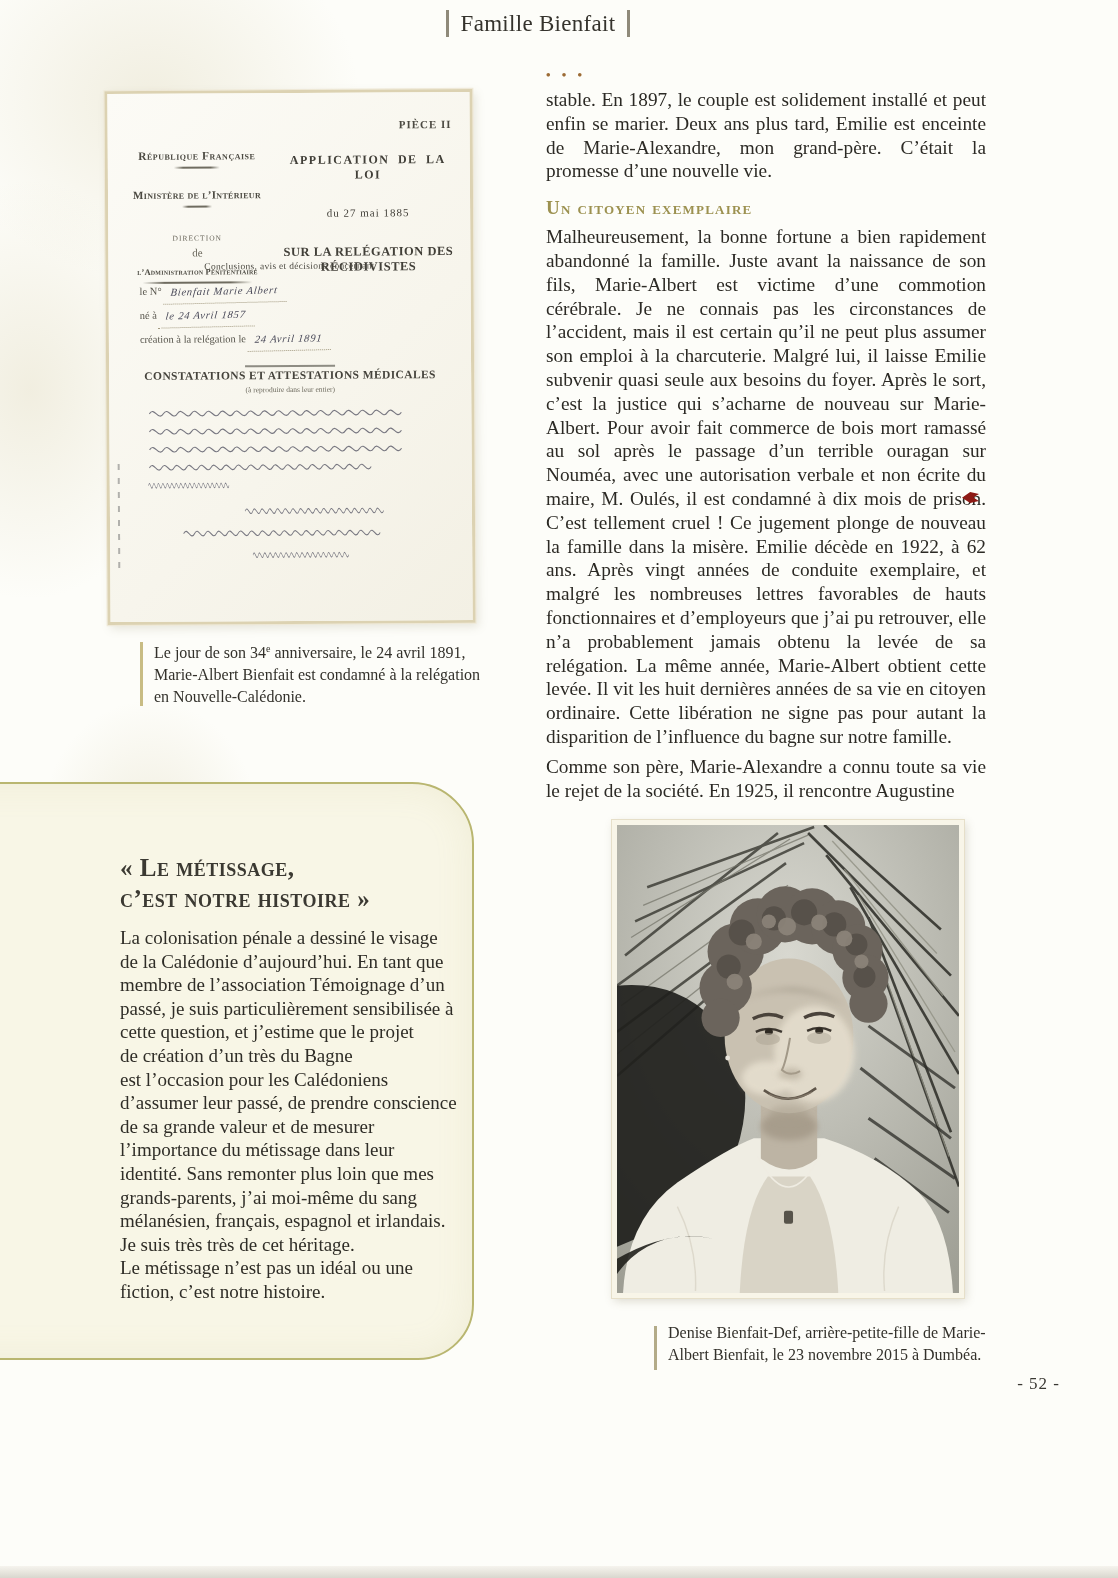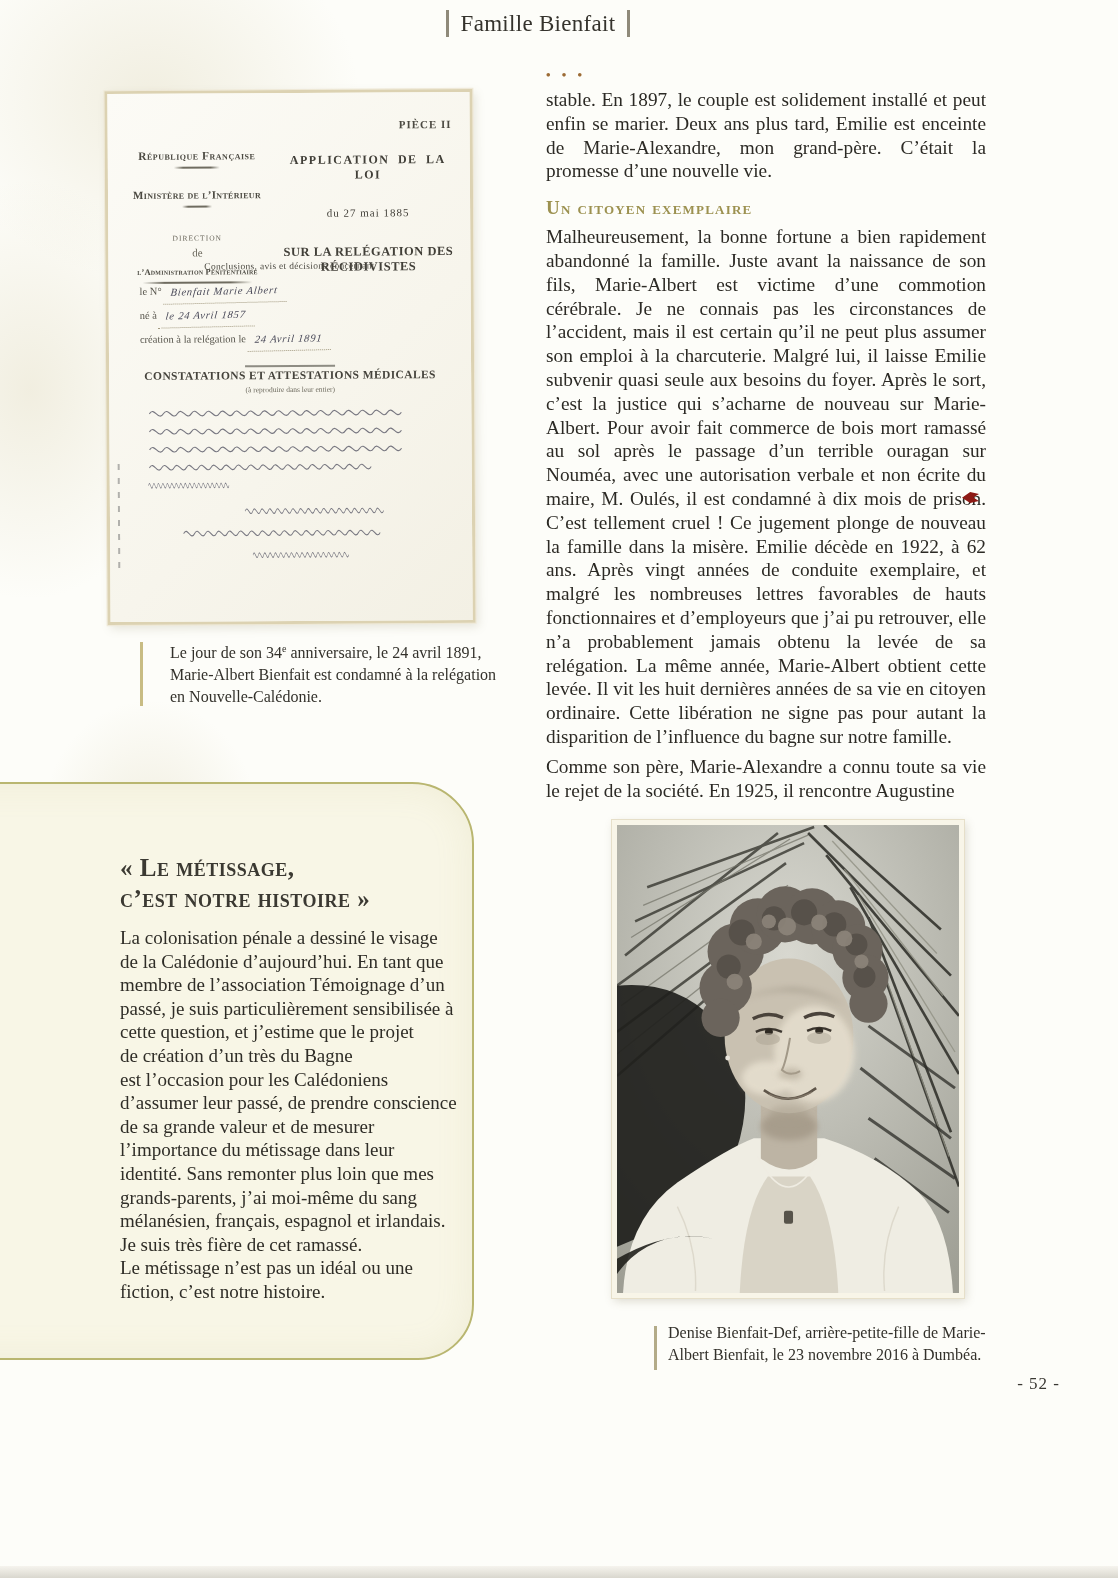--- a/index.html
+++ b/index.html
@@ -159,21 +159,21 @@
           <use href="#sq" transform="translate(0,72) scale(0.32,1)"></use>
           <use href="#sq" transform="translate(96,98) scale(0.55,1)"></use>
           <use href="#sq" transform="translate(34,120) scale(0.78,1)"></use>
           <use href="#sq" transform="translate(104,142) scale(0.38,1)"></use>
         </g>
       </svg>
     </div>
   </div>
 
   <div class="cap-bar" style="left:140px;top:642px;height:64px;"></div>
-  <div class="caption" style="left:170px;top:638px;">
+  <div class="caption" style="left:154px;top:638px;">
     <div class="cap-line">
       <span>Le jour de son 34</span><sup class="cap-sup">e</sup><span> anniversaire, le 24 avril 1891,</span>
     </div>
     <div class="cap-line">Marie-Albert Bienfait est condamné à la relégation</div>
     <div class="cap-line">en Nouvelle-Calédonie.</div>
   </div>
 
   <div class="article">
     <div class="cont-dots">• • •</div>
     <p>stable. En 1897, le couple est solidement installé et peut enfin se marier. Deux ans plus tard, Emilie est enceinte de Marie-Alexandre, mon grand-père. C’était la promesse d’une nouvelle vie.</p>
@@ -194,21 +194,21 @@
         <div>passé, je suis particulièrement sensibilisée à</div>
         <div>cette question, et j’estime que le projet</div>
         <div>de création d’un très du Bagne</div>
         <div>est l’occasion pour les Calédoniens</div>
         <div>d’assumer leur passé, de prendre conscience</div>
         <div>de sa grande valeur et de mesurer</div>
         <div>l’importance du métissage dans leur</div>
         <div>identité. Sans remonter plus loin que mes</div>
         <div>grands-parents, j’ai moi-même du sang</div>
         <div>mélanésien, français, espagnol et irlandais.</div>
-        <div>Je suis très fière de cet ramassé.</div>
+        <div>Je suis très très de cet héritage.</div>
         <div>Le métissage n’est pas un idéal ou une</div>
         <div>fiction, c’est notre histoire.</div>
       </div>
     </div>
   </div>
 
   <div class="photo-figure">
     <svg viewBox="0 0 340 466" preserveAspectRatio="none">
       <defs>
         <filter id="soft" x="-40%" y="-40%" width="180%" height="180%">
@@ -321,19 +321,19 @@
       <ellipse cx="171" cy="287" rx="20" ry="8" fill="#a99f8d" opacity=".5" filter="url(#soft)"></ellipse>
       <circle cx="110" cy="232" r="2.4" fill="#e8e4da"></circle>
 
       <path d="M0,432 Q52,402 96,412 Q60,404 30,420 Q12,430 0,447 Z" fill="#1c1c18" opacity=".88"></path>
     </svg>
   </div>
 
   <div class="cap-bar" style="left:654px;top:1326px;height:44px;background:var(--photo-caption-bar,#b3ab88);"></div>
   <div class="caption" style="left:668px;top:1322px;">
     <div class="cap-line">Denise Bienfait-Def, arrière-petite-fille de Marie-</div>
-    <div class="cap-line">Albert Bienfait, le 23 novembre 2016 à Dumbéa.</div>
+    <div class="cap-line">Albert Bienfait, le 23 novembre 2015 à Dumbéa.</div>
   </div>
 
   <div class="page-number">- 52 -</div>
 
   <div class="bottom-strip"></div>
 </div>
 
 </body></html>

